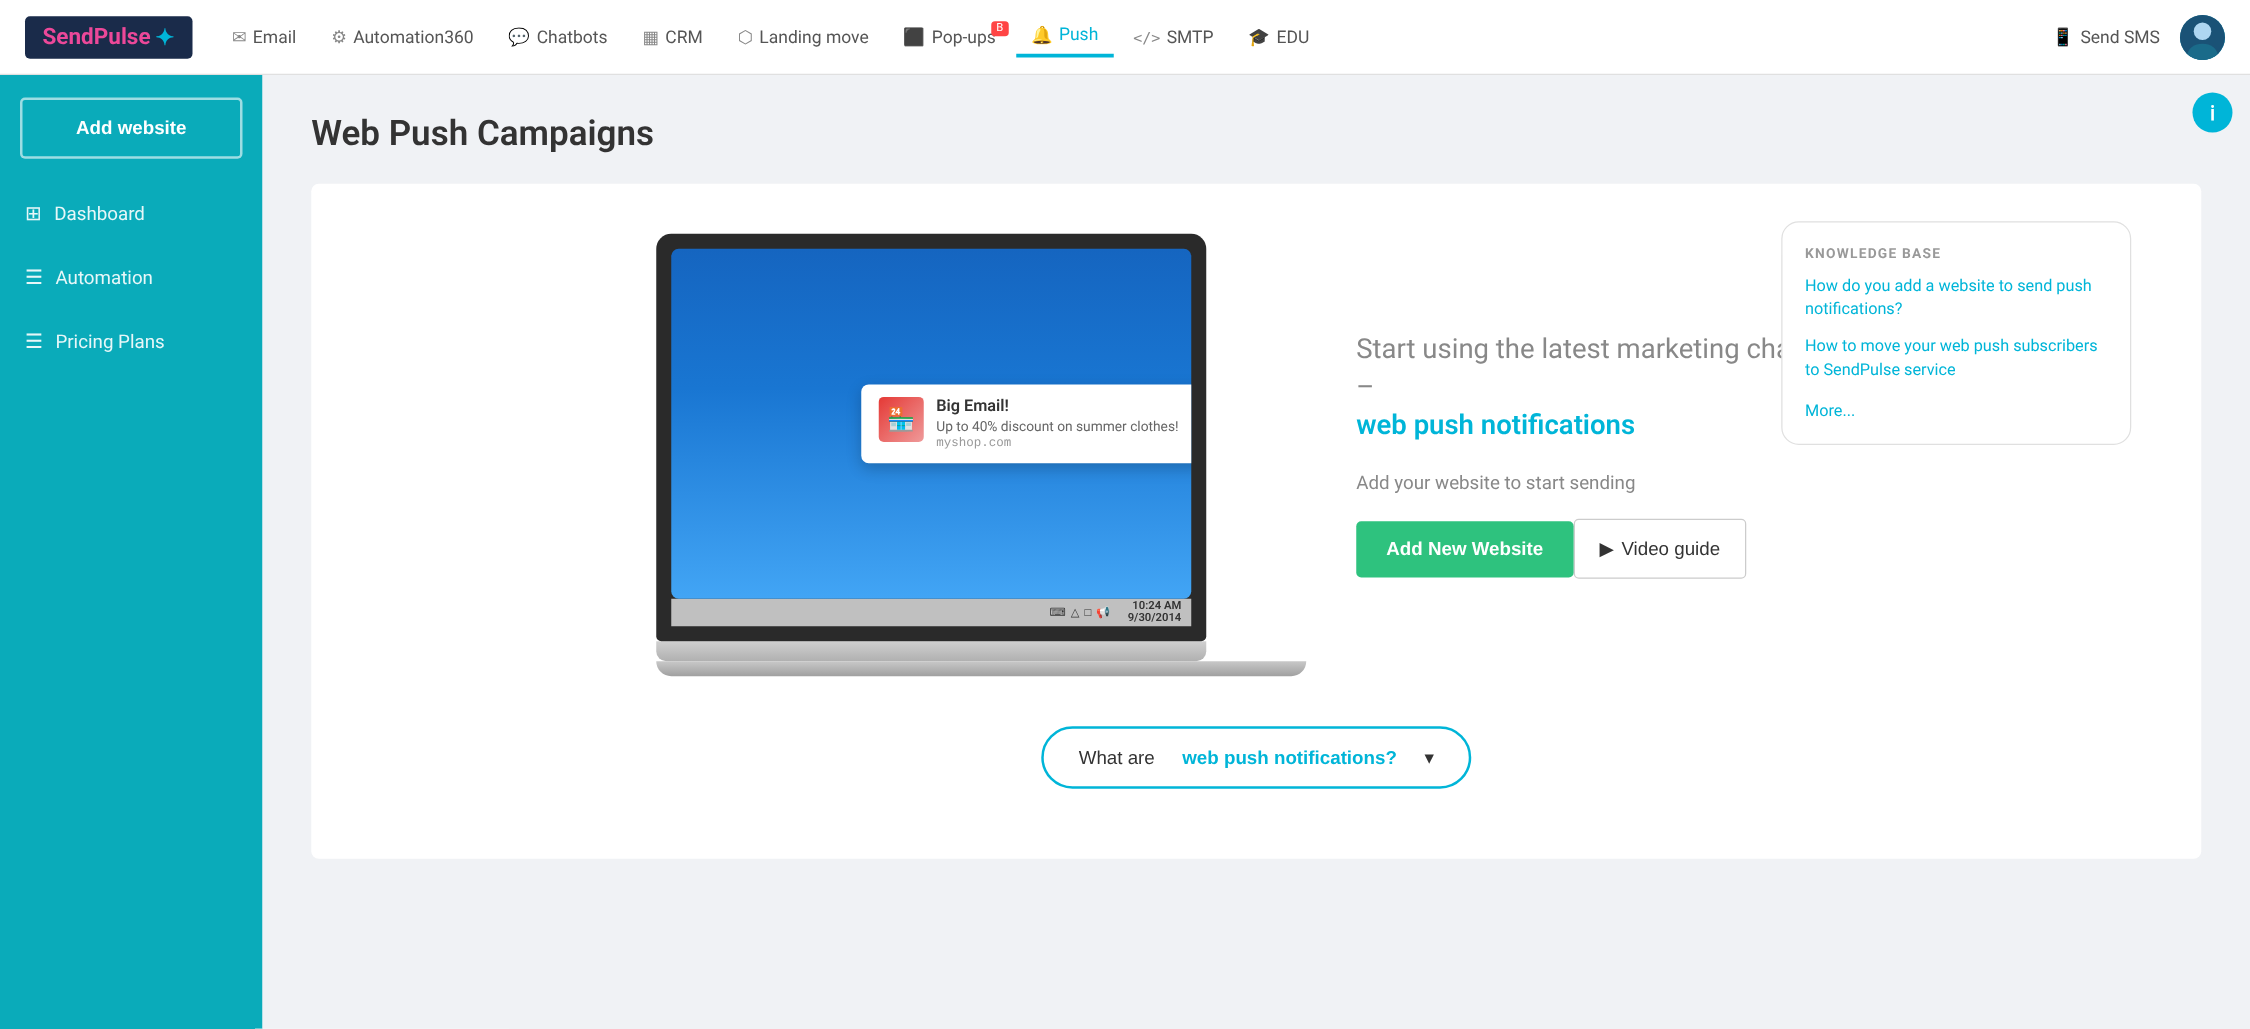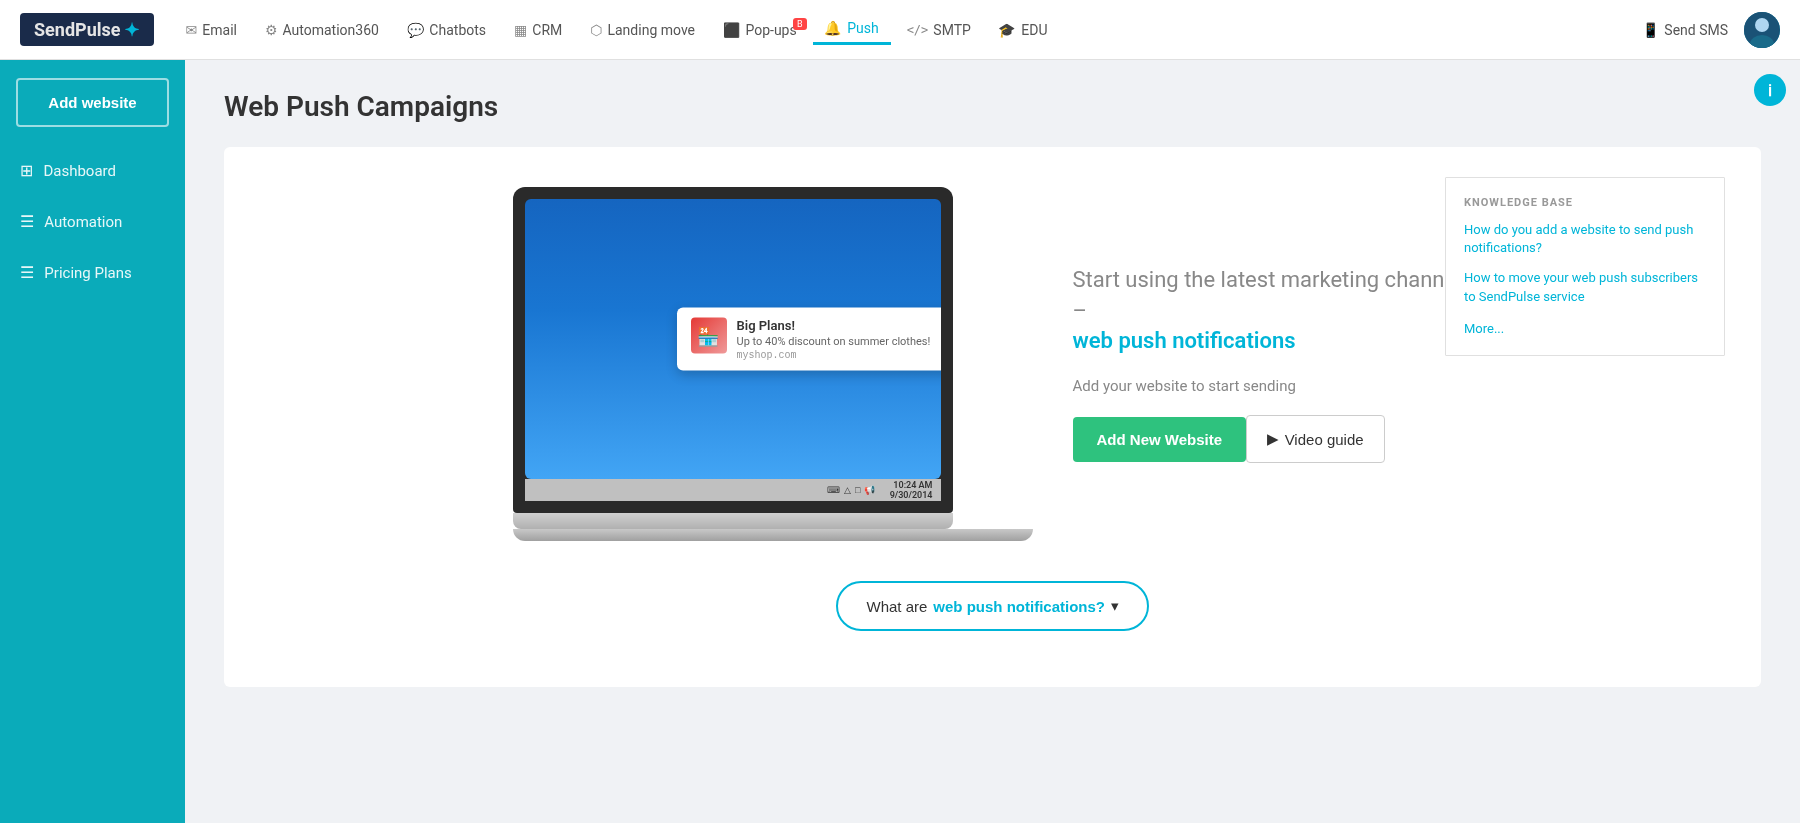--- a/index.html
+++ b/index.html
@@ -22,21 +22,21 @@
       font-weight: bold;
       font-size: 18px;
       padding: 6px 14px;
       border-radius: 4px;
       margin-right: 20px;
       white-space: nowrap;
       display: flex;
       align-items: center;
       gap: 4px;
     }
-    .logo-text { color: #e5e5e5; }
+    .logo-text { color: #ec4899; }
     .logo-plus { color: #00b5d8; }
     .nav-items {
       display: flex;
       align-items: center;
       gap: 4px;
       flex: 1;
     }
     .nav-item {
       display: flex;
       align-items: center;
@@ -97,21 +97,21 @@
     }
 
     
     .layout {
       display: flex;
       height: calc(823px - 60px);
     }
 
     
     .sidebar {
-      width: 185px;
+      width: 210px;
       background: #0aabba;
       display: flex;
       flex-direction: column;
       flex-shrink: 0;
     }
     .add-website-btn {
       background: #0aabba;
       border: 2px solid rgba(255,255,255,0.6);
       color: #fff;
       font-size: 15px;
@@ -295,33 +295,33 @@
     .push-faq-btn {
       background: #fff;
       border: 2px solid #00b5d8;
       color: #333;
       padding: 14px 28px;
       border-radius: 30px;
       font-size: 15px;
       cursor: pointer;
       display: flex;
       align-items: center;
-      gap: 6px;
+      gap: 22px;
     }
     .push-faq-btn .highlight { color: #00b5d8; font-weight: 600; }
 
     
     .knowledge-panel {
       position: absolute;
       top: 30px;
-      right: 36px;
+      right: 56px;
       width: 280px;
       background: #fff;
       border: 1px solid #e0e0e0;
-      border-radius: 1px;
+      border-radius: 14px;
       padding: 18px;
     }
     .kb-title {
       font-size: 11px;
       font-weight: 700;
       color: #999;
       letter-spacing: 1px;
       text-transform: uppercase;
       margin-bottom: 12px;
     }
@@ -445,21 +445,21 @@
 
     <div class="content-card">
       <div class="content-upper">
 
         <div class="laptop-container">
           <div class="laptop-outer">
             <div class="laptop-screen">
               <div class="push-notification">
                 <div class="notif-icon">🏪</div>
                 <div>
-                  <div class="notif-title">Big Plans!</div>
+                  <div class="notif-title">Big Email!</div>
                   <div class="notif-body">Up to 40% discount on summer clothes!</div>
                   <div class="notif-url">myshop.com</div>
                 </div>
 
               </div>
             </div>
             <div class="laptop-taskbar">
               <div class="taskbar-icons">
                 <span>⌨</span>
                 <span>△</span>

